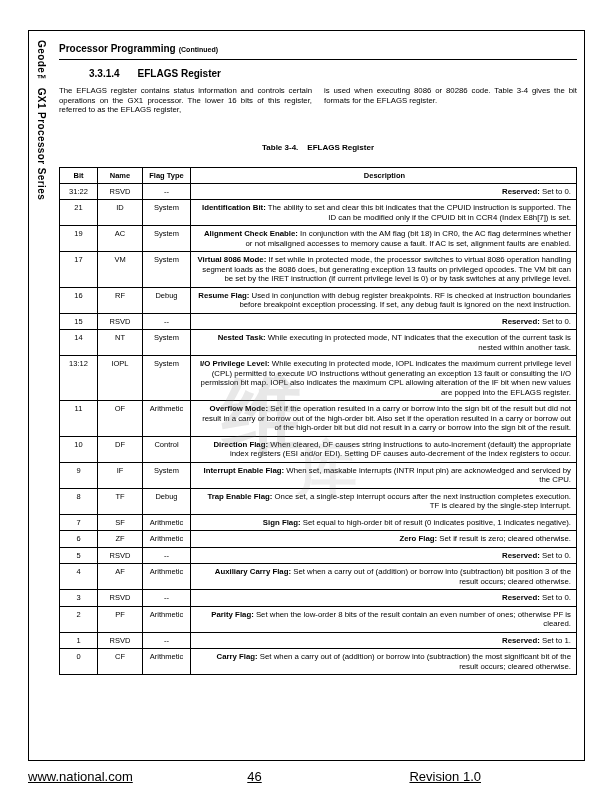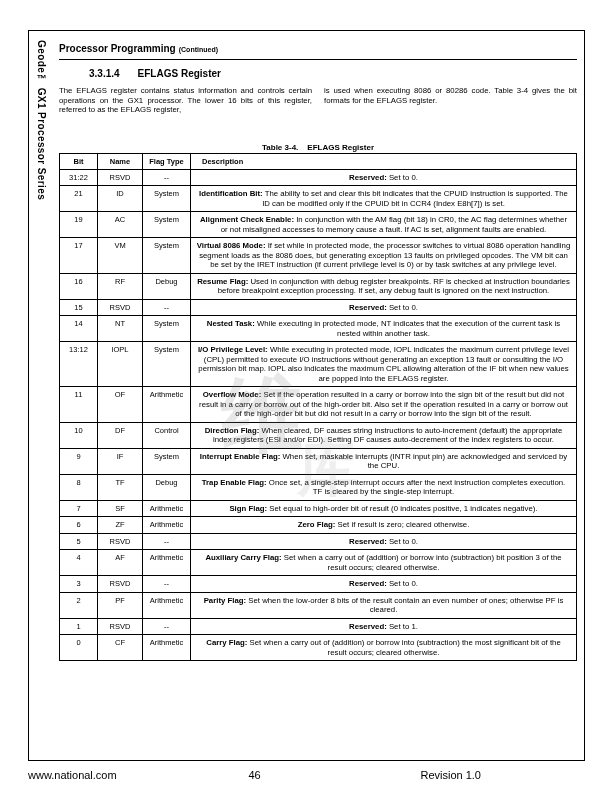--- a/index.html
+++ b/index.html
@@ -23,38 +23,39 @@
   .content { position:absolute; left:30px; top:12px; width:518px; }
   .hdr { font-weight:bold; font-size:10px; }
   .hdr .cont { font-size:7px; margin-left:3px; }
   .rule { border:none; border-top:1px solid #000; margin-top:5px; }
   .sect { margin-top:8px; font-weight:bold; font-size:10px;padding-left:30px; }
   .sect .num { margin-right:18px; }
   .cols { display:flex; gap:12px; margin-top:7px; }
   .cols p { flex:1; font-size:7.8px; line-height:1.24; text-align:justify; }
   .tbl-title { margin-top:28px; text-align:center; font-weight:bold; font-size:8px; }
   .tbl-title .lbl { margin-right:9px; }
-  table.eflags { margin-top:1px; width:100%; border-collapse:collapse; table-layout:fixed;border-radius:8px; }
+  table.eflags { margin-top:15px; width:100%; border-collapse:collapse; table-layout:fixed;border-radius:8px; }
   .eflags th, .eflags td { border:1px solid #000; vertical-align:top; }
   .eflags th { font-size:7.5px; font-weight:bold; padding:3px 3px; text-align:center; }
-  .eflags th.desc-h { text-align:left; padding-left:11px; }
+  .eflags th.desc-h { text-align:center; padding-left:5px; }
   .eflags td.c { font-size:7.5px; text-align:center; padding:3px 1px; }
-  .eflags td.desc { font-size:7.8px; padding:3px 5px 3px 5px; line-height:1.22; text-align:center; }
+  .eflags td.desc { font-size:7.8px; padding:3px 5px 3px 5px; line-height:1.22; text-align:right; }
   .eflags td.desc b { font-weight:bold; }
   .watermark {
     position:absolute; font-weight:bold; pointer-events:none;
     color:rgba(125,125,125,0.18);
     font-family:"DejaVu Sans", sans-serif;
   }
   #wm1 { left:192px; top:330px; font-size:82px; }
   #wm2 { left:268px; top:398px; font-size:60px; color:rgba(125,125,125,0.12); }
   .footer {
     position:absolute; left:28px; top:769px; width:453px;
     display:grid; grid-template-columns:1fr auto 1fr;
-    font-size:11px;
+    font-size:13px;
+    text-decoration:underline;
   }
   .footer .cpg { text-align:right; }
   .footer .r { text-align:right;padding-left:24px; }
 </style>
 </head>
 <body>
 
 <div class="page">
   <div class="frame">
 

